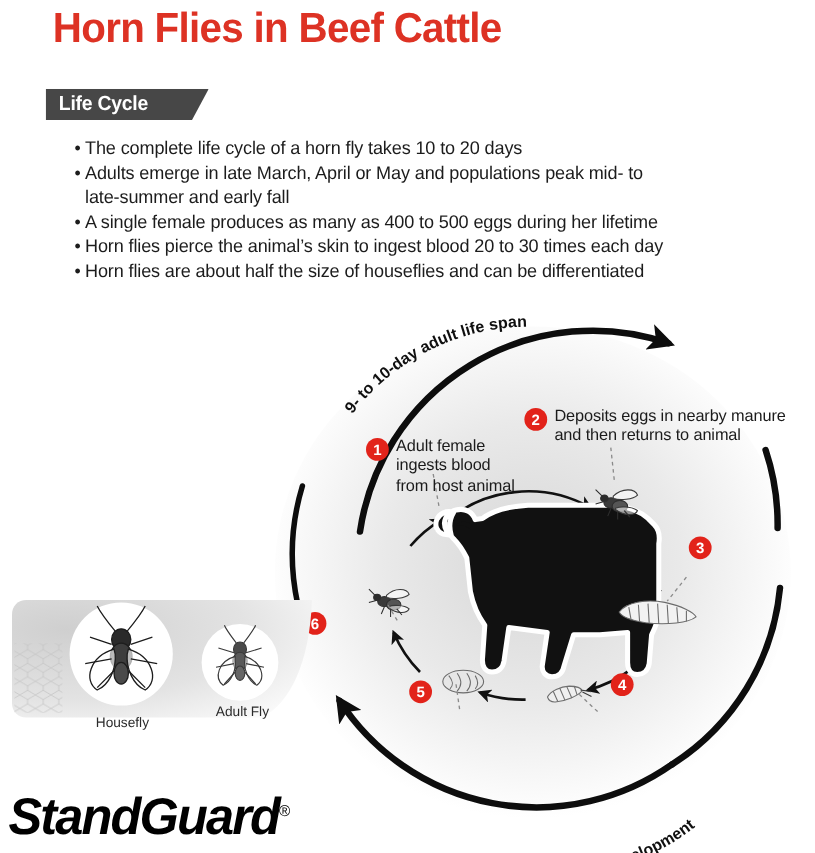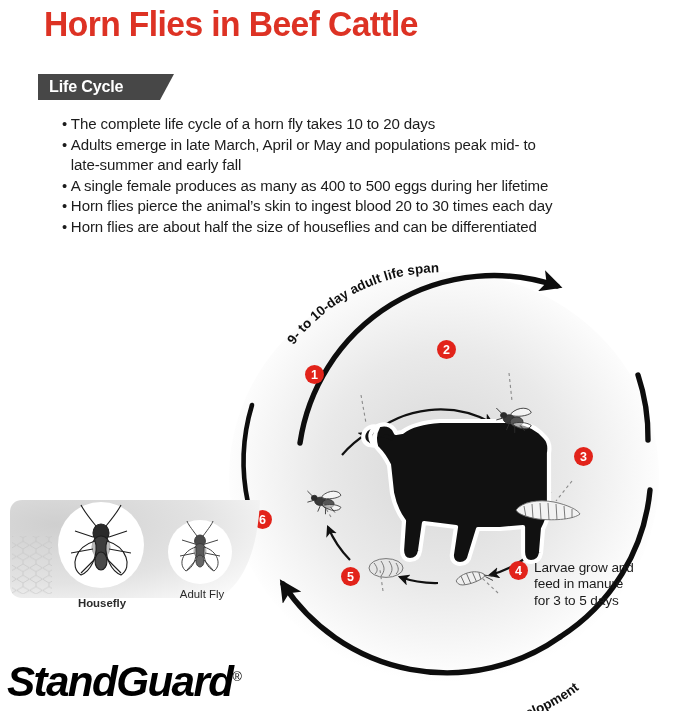--- a/index.html
+++ b/index.html
@@ -233,32 +233,34 @@
     <text font-family="Liberation Sans, sans-serif" font-size="13.4" font-weight="bold" fill="#0f0f0f">
       <textPath href="#arcTopText" startOffset="2%">9- to 10-day adult life span</textPath>
     </text>
     <text font-family="Liberation Sans, sans-serif" font-size="13.4" font-weight="bold" fill="#0f0f0f">
       <textPath href="#arcBotTextPath" startOffset="24%">10- to 11-day development</textPath>
     </text>
   </svg>
 
   <div class="step" id="step-1">
     <div class="step-badge">1</div>
+    <div class="step-text">Adult female
+ingests blood
+from host animal</div>
   </div>
   <div class="step" id="step-2">
     <div class="step-badge">2</div>
+    <div class="step-text">Deposits eggs in nearby manure
+and then returns to animal</div>
   </div>
   <div class="step" id="step-3">
     <div class="step-badge">3</div>
   </div>
   <div class="step" id="step-4">
     <div class="step-badge">4</div>
-    <div class="step-text">Larvae grow and
-feed in manure
-for 3 to 5 days</div>
   </div>
   <div class="step" id="step-5">
     <div class="step-badge">5</div>
   </div>
   <div class="step" id="step-6">
     <div class="step-badge">6</div>
   </div>
 </div>
 
 <div id="fly-panel">
@@ -295,17 +297,17 @@
       <ellipse cx="0" cy="-9" rx="5.4" ry="6" fill="#4a4a4a"></ellipse>
       <ellipse cx="0" cy="1" rx="6" ry="7.5" fill="#5a5a5a"></ellipse>
       <ellipse cx="0" cy="11" rx="4" ry="6" fill="#666666"></ellipse>
       <path d="M -4 -3 C -18 1 -22 15 -14 21 C -7 18 -3 8 -4 0 Z" fill="#ffffff" fill-opacity="0.6"></path>
       <path d="M 4 -3 C 18 1 22 15 14 21 C 7 18 3 8 4 0 Z" fill="#ffffff" fill-opacity="0.6"></path>
       <path d="M -3 -14 C -9 -22 -12 -26 -13 -29 M 3 -14 C 9 -22 12 -26 13 -29"></path>
       <path d="M -5 -6 L -18 -10 M 5 -6 L 18 -10 M -5 3 L -20 6 M 5 3 L 20 6
                M -4 10 L -13 20 M 4 10 L 13 20"></path>
     </g>
   </svg>
-  <div class="panel-label" style="left:48px;top:97px;width:88px;font-weight:bold;">Housefly</div>
+  <div class="panel-label" style="left:48px;top:97px;width:88px;">Housefly</div>
   <div class="panel-label" style="left:152px;top:88px;width:80px;">Adult Fly</div>
 </div>
 
 <div id="brand-logo"><span>StandGuard</span><span class="reg">®</span></div>
 
 </body></html>

